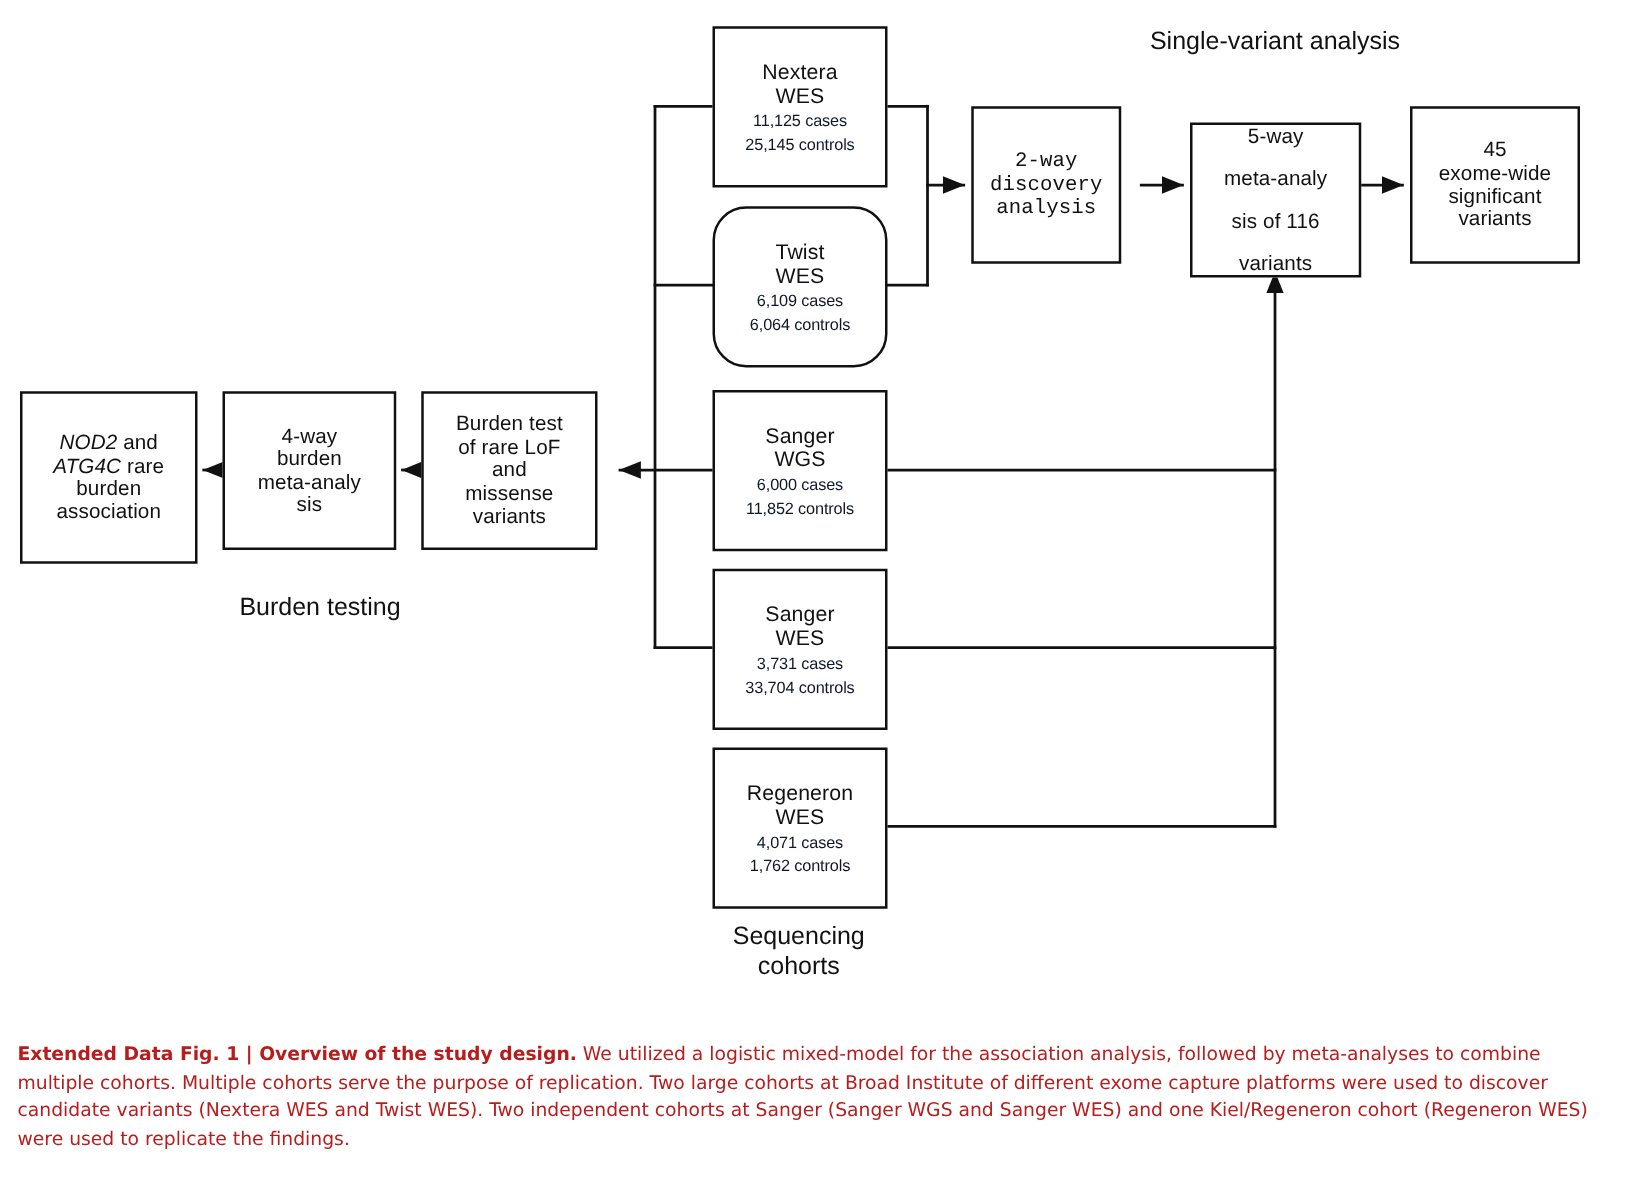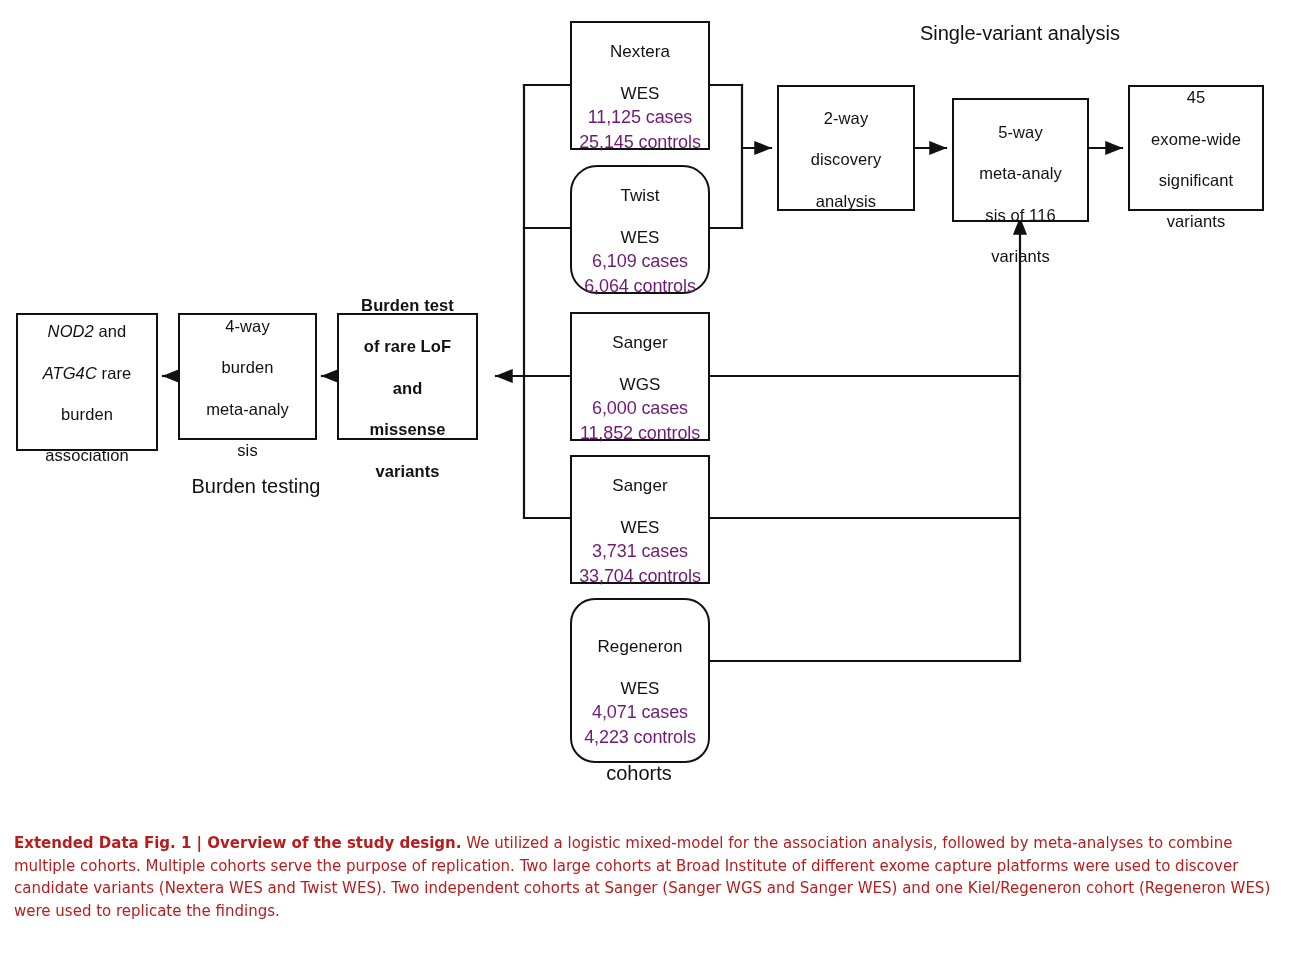--- a/index.html
+++ b/index.html
@@ -47,25 +47,25 @@
     text-align: center;
     line-height: 1.12;
     z-index: 3;
   }
   .node .title {
     font-size: 17px;
     color: #111;
     letter-spacing: 0.1px;
   }
   .node .sub {
-    font-size: 18px;
-    color: #701a75;
+    font-size: 13px;
+    color: #0f172a;
     letter-spacing: -0.1px;
   }
-  .node .title-line { display: block; margin-top: 23px; }
+  .node .title-line { display: block; }
   .node.cohort .sub { margin-top: 4px; }
   .node.proc .title { font-size: 16.5px; }
   .node em { font-style: italic; }
 
   
   .section-label {
     position: absolute;
     font-size: 20px;
     color: #111111;
     text-align: center;
@@ -159,28 +159,28 @@
       <span class="sub">11,852 controls</span>
     </div>
 
     <div class="node cohort" style="left:570px; top:455px; width:140px; height:129px;">
       <span class="title title-line">Sanger</span>
       <span class="title title-line">WES</span>
       <span class="sub">3,731 cases</span>
       <span class="sub">33,704 controls</span>
     </div>
 
-    <div class="node cohort" style="left:570px; top:598px; width:140px; height:165px;border-radius:25px;">
+    <div class="node cohort" style="left:570px; top:598px; width:140px; height:129px;">
       <span class="title title-line">Regeneron</span>
       <span class="title title-line">WES</span>
       <span class="sub">4,071 cases</span>
-      <span class="sub">4,223 controls</span>
-    </div>
-
-    <div class="node proc" style="left:777px; top:85px; width:138px; height:126px;">
+      <span class="sub">1,762 controls</span>
+    </div>
+
+    <div class="node proc" style="left:777px; top:85px; width:120px; height:126px;font-family:Liberation Mono, monospace;">
       <span class="title title-line">2-way</span>
       <span class="title title-line">discovery</span>
       <span class="title title-line">analysis</span>
     </div>
 
     <div class="node proc" style="left:952px; top:98px; width:137px; height:124px;justify-content:space-between;">
       <span class="title title-line">5-way</span>
       <span class="title title-line">meta-analy</span>
       <span class="title title-line">sis of 116</span>
       <span class="title title-line">variants</span>
@@ -200,21 +200,21 @@
       <span class="title title-line">association</span>
     </div>
 
     <div class="node proc" style="left:178px; top:313px; width:139px; height:127px;">
       <span class="title title-line">4-way</span>
       <span class="title title-line">burden</span>
       <span class="title title-line">meta-analy</span>
       <span class="title title-line">sis</span>
     </div>
 
-    <div class="node proc" style="left:337px; top:313px; width:141px; height:127px;font-weight:bold;">
+    <div class="node proc" style="left:337px; top:313px; width:141px; height:127px;">
       <span class="title title-line">Burden test</span>
       <span class="title title-line">of rare LoF</span>
       <span class="title title-line">and</span>
       <span class="title title-line">missense</span>
       <span class="title title-line">variants</span>
     </div>
 
   </div>
 
   <div id="caption">

